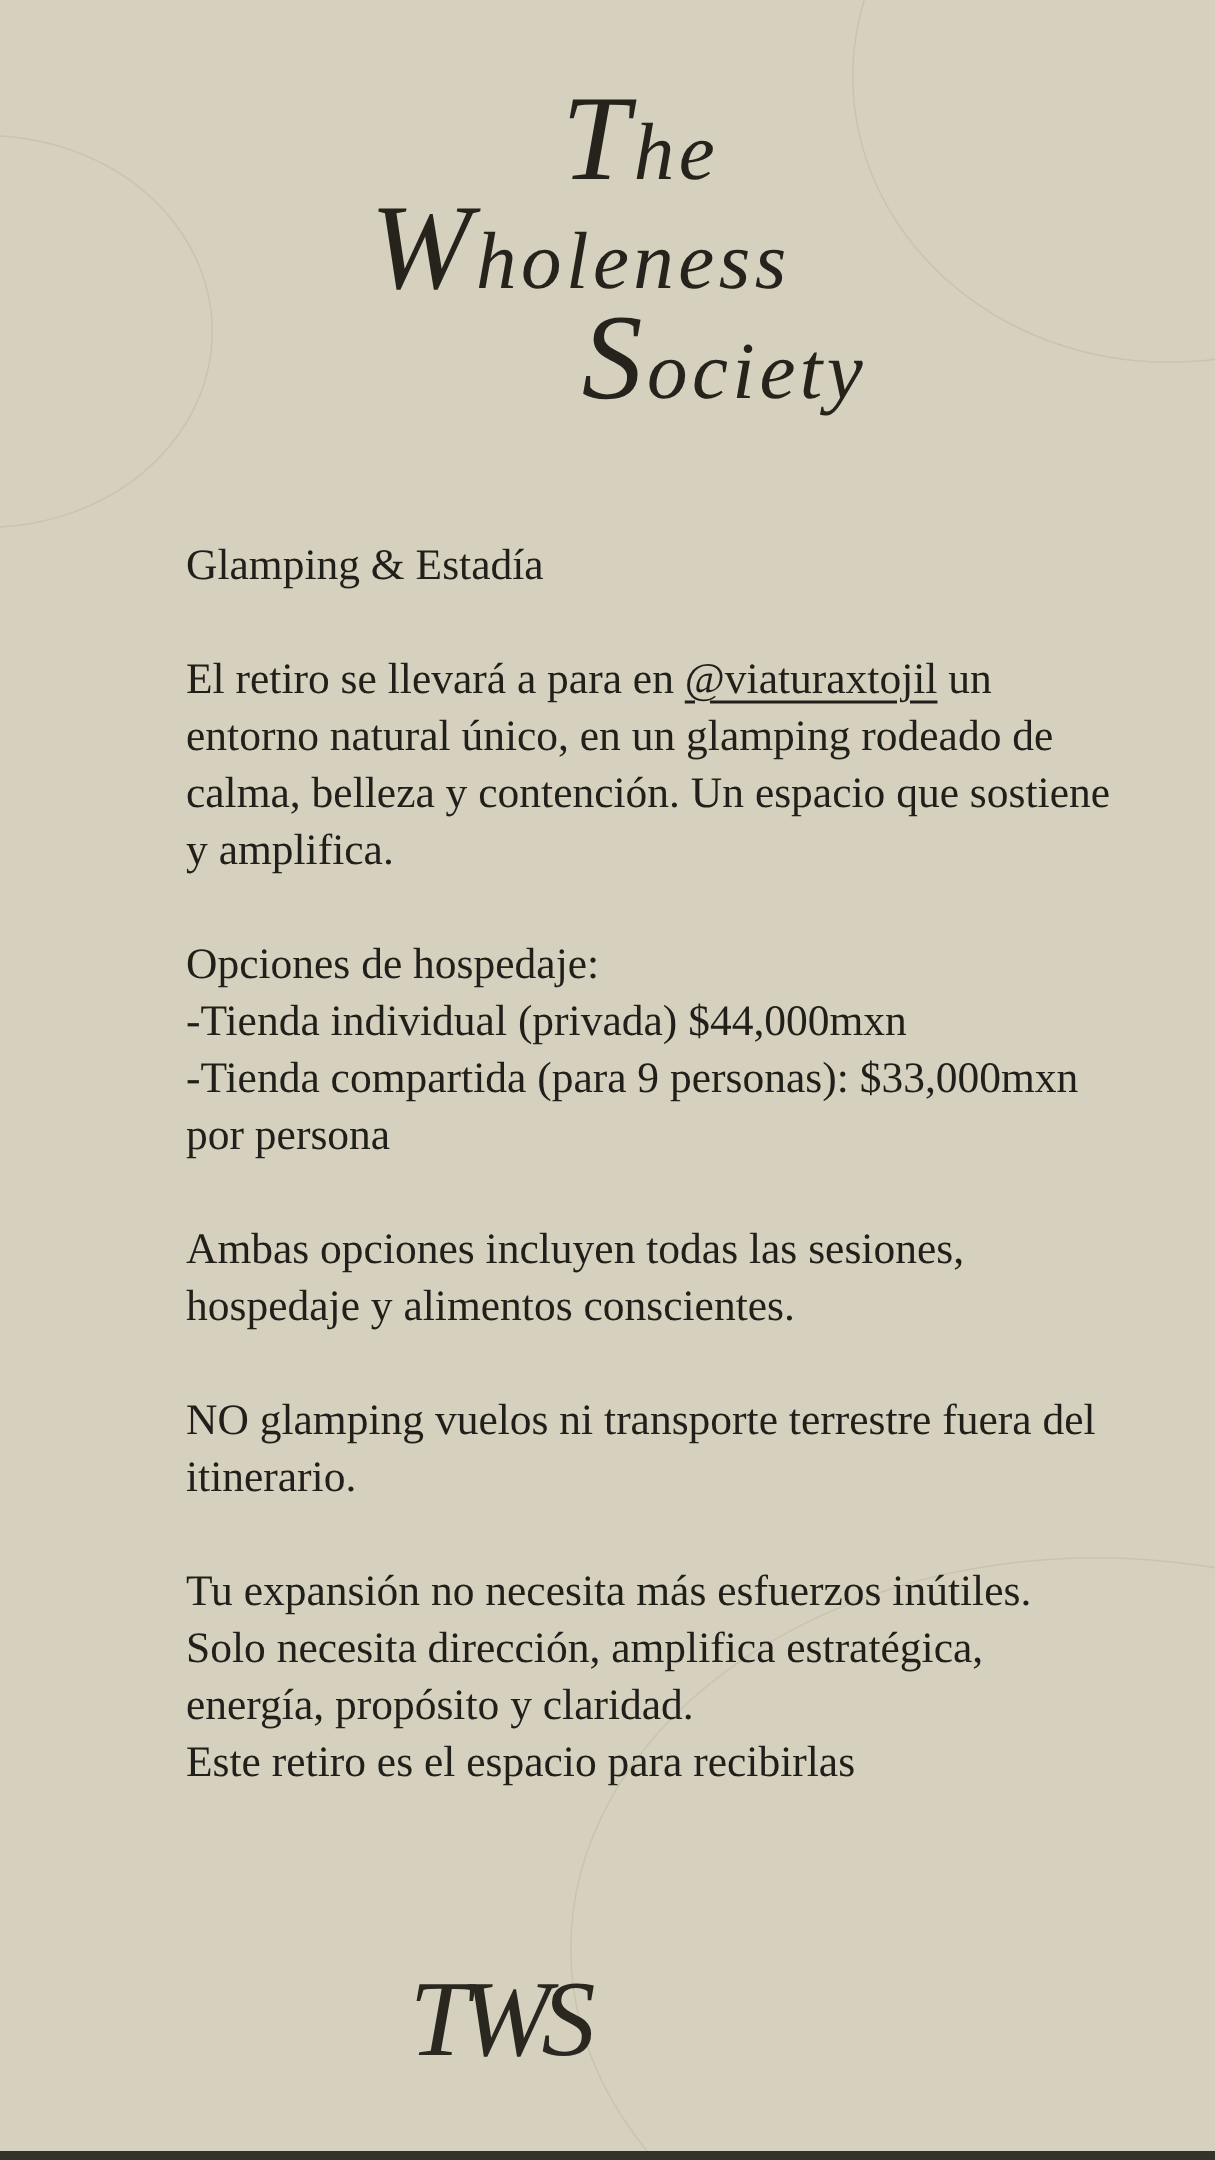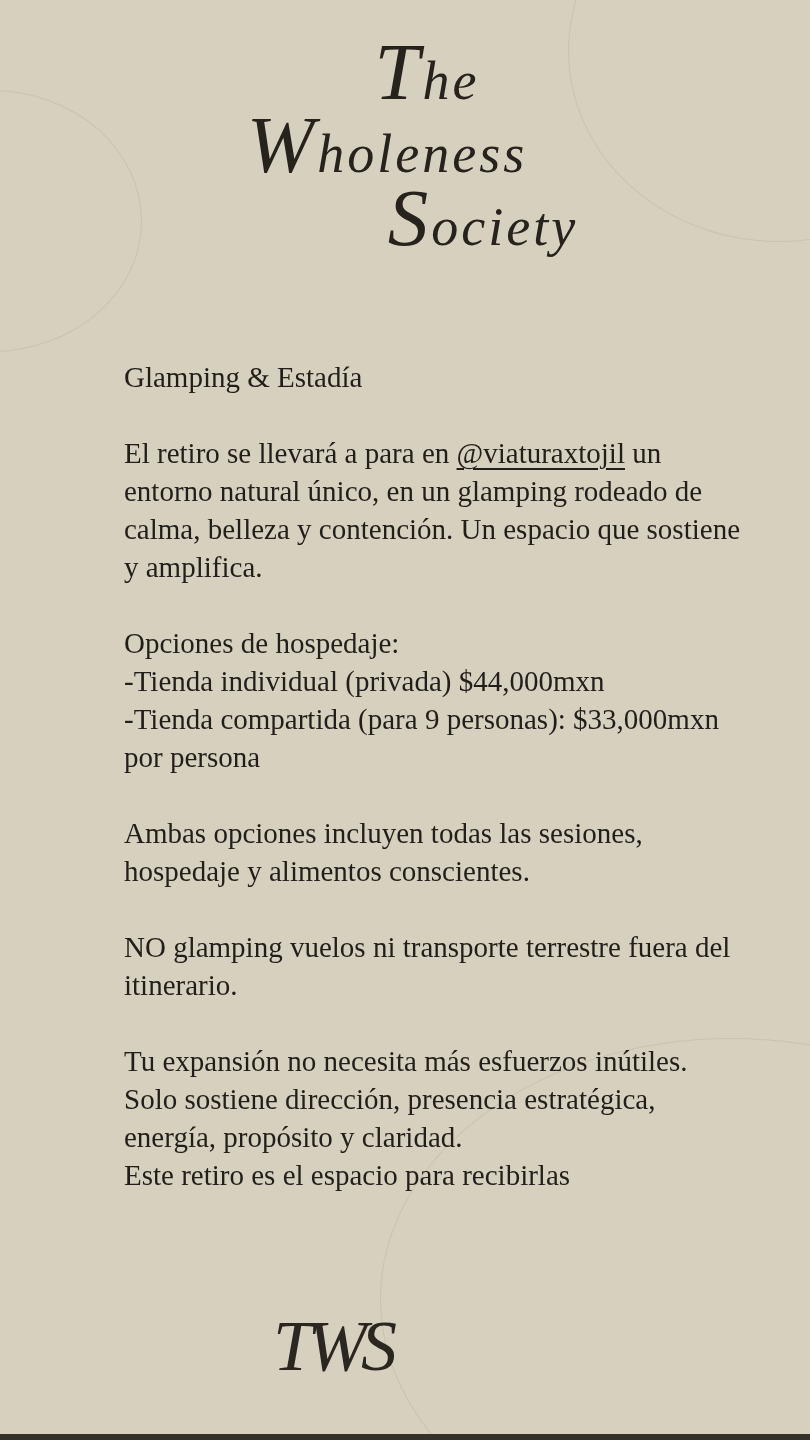--- a/index.html
+++ b/index.html
@@ -19,21 +19,21 @@
     border-radius: 50%;
     pointer-events: none;
   }
   .wm1 { width: 420px; height: 380px; top: -140px; right: -180px; }
   .wm2 { width: 700px; height: 520px; bottom: -120px; left: 380px; }
   .wm3 { width: 300px; height: 260px; top: 90px; left: -160px; }
 
   
   .logo {
     position: absolute;
-    top: 40px;
+    top: 60px;
     left: 0;
     width: 810px;
     text-align: center;
     font-style: italic;
     letter-spacing: 3px;
     color: #26231d;
   }
   .logo-line {
     font-size: 54px;
     line-height: 64px;
@@ -116,21 +116,21 @@
       <div>-Tienda individual (privada) $44,000mxn</div>
       <div>-Tienda compartida (para 9 personas): $33,000mxn por persona</div>
     </div>
 
     <div class="block">Ambas opciones incluyen todas las sesiones, hospedaje y alimentos conscientes.</div>
 
     <div class="block">NO glamping vuelos ni transporte terrestre fuera del itinerario.</div>
 
     <div class="block">
       <div>Tu expansión no necesita más esfuerzos inútiles.</div>
-      <div>Solo sostiene dirección, presencia estratégica,</div>
+      <div>Solo necesita dirección, amplifica estratégica,</div>
       <div>energía, propósito y claridad.</div>
       <div>Este retiro es el espacio para recibirlas</div>
     </div>
 
   </div>
 
   <div class="monogram">TWS</div>
 
   <div class="bottom-bar"></div>
 

